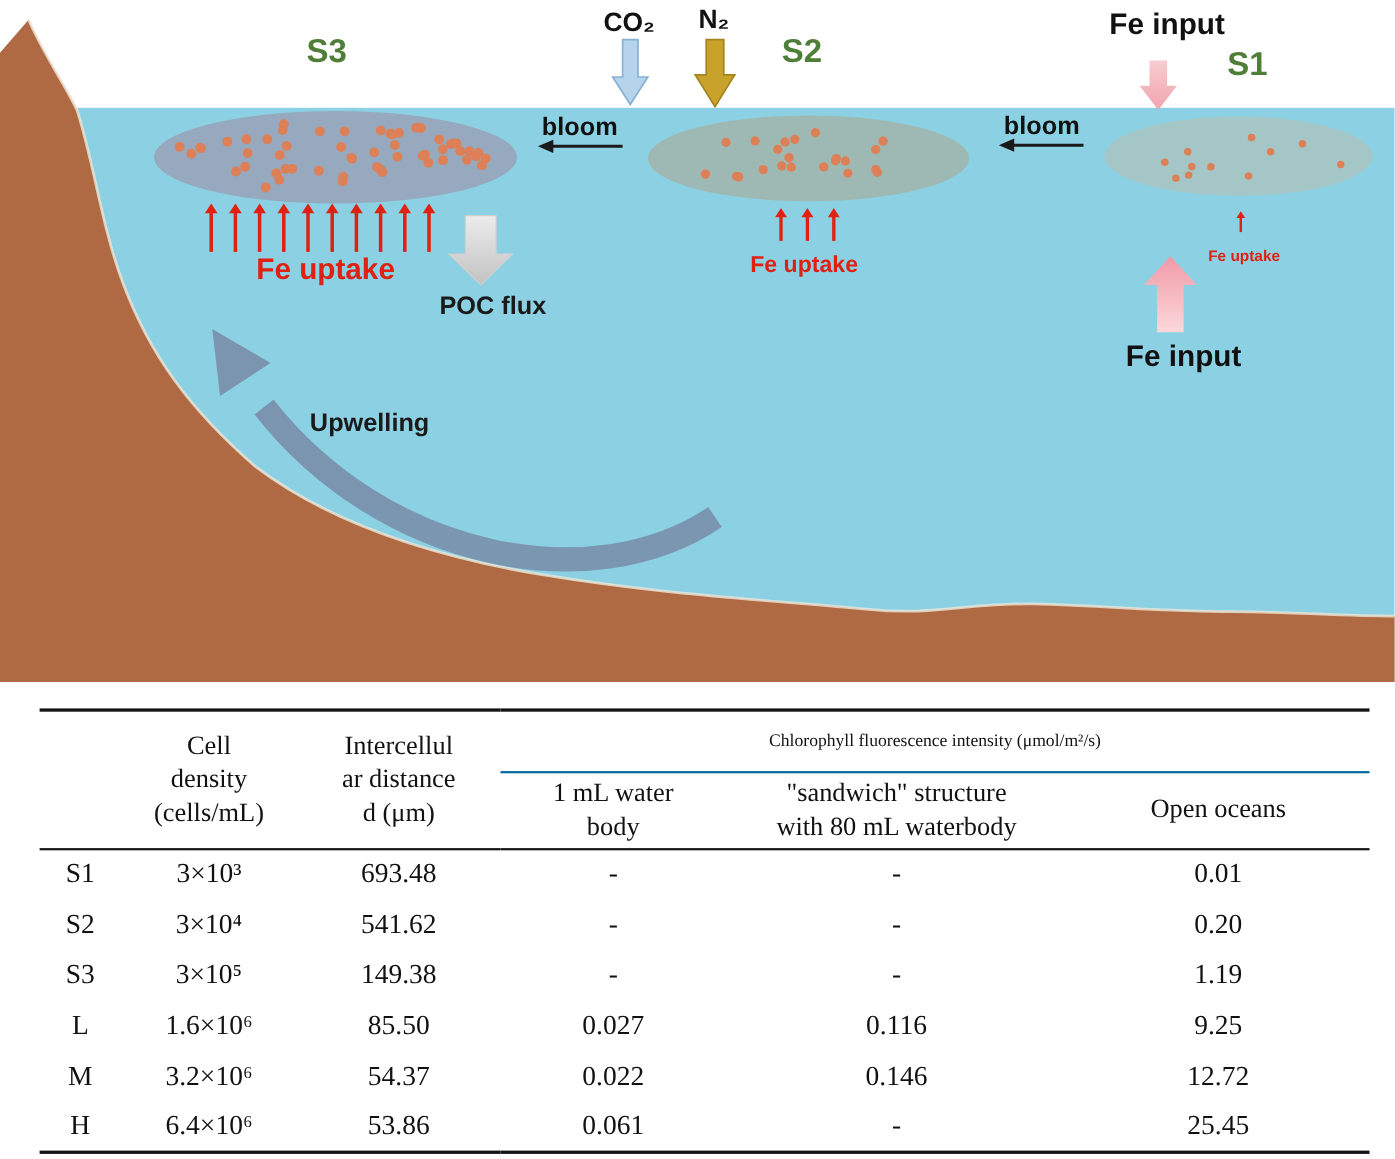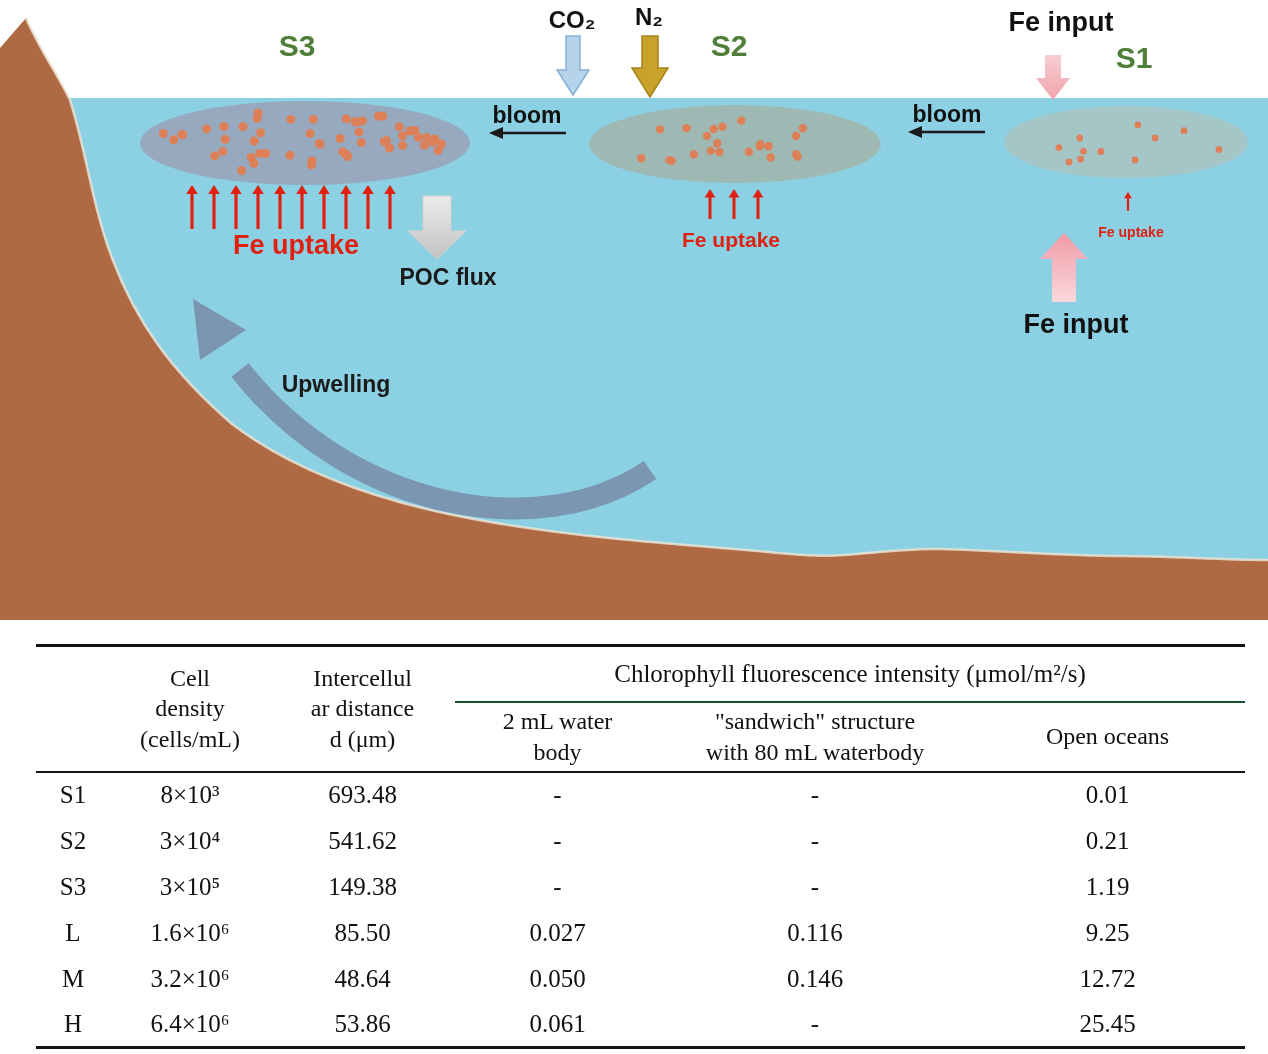--- a/index.html
+++ b/index.html
@@ -12,21 +12,21 @@
   .diagram svg { display:block; }
 
   .table-wrap { margin:16px 23px 0 36px; }
   table.results {
     width:100%; border-collapse:collapse; table-layout:fixed;
     font-family:"Liberation Serif", serif; color:#111;
     border-top:3px solid #141414; border-bottom:3px solid #141414;margin-top:24px;
   }
   table.results th { font-weight:normal; font-size:24px; text-align:center; vertical-align:middle; padding:2px 4px; }
   table.results th.wrap { white-space:pre-line; line-height:1.28; }
-  table.results th.group { font-size:25px; height:56px; border-bottom:2px solid #14532d; }
+  table.results th.group { font-size:16px; height:56px; border-bottom:2px solid #0369a1; }
   table.results thead th { border-bottom-width:2px; }
   table.results thead tr.subrow th, table.results thead th.span2 { border-bottom:2px solid #141414; }
   table.results thead th.sub { height:70px; }
   table.results td {
     font-size:25px; text-align:center; vertical-align:middle; height:46px; padding:0 4px;
   }
 </style>
 </head>
 <body>
 
@@ -258,65 +258,65 @@
         <th rowspan="2" class="span2"></th>
         <th rowspan="2" class="wrap span2">Cell
 density
 (cells/mL)</th>
         <th rowspan="2" class="wrap span2">Intercellul
 ar distance
 d (μm)</th>
         <th colspan="3" class="group">Chlorophyll fluorescence intensity (μmol/m²/s)</th>
       </tr>
       <tr class="subrow">
-        <th class="wrap sub">2 mL water
+        <th class="wrap sub">1 mL water
 body</th>
         <th class="wrap sub">"sandwich" structure
 with 80 mL waterbody</th>
         <th class="sub">Open oceans</th>
       </tr>
     </thead>
     <tbody>
       <tr>
         <td>S1</td>
-        <td>8×10³</td>
+        <td>3×10³</td>
         <td>693.48</td>
         <td>-</td>
         <td>-</td>
         <td>0.01</td>
       </tr>
       <tr>
         <td>S2</td>
         <td>3×10⁴</td>
         <td>541.62</td>
         <td>-</td>
         <td>-</td>
-        <td>0.21</td>
+        <td>0.20</td>
       </tr>
       <tr>
         <td>S3</td>
         <td>3×10⁵</td>
         <td>149.38</td>
         <td>-</td>
         <td>-</td>
         <td>1.19</td>
       </tr>
       <tr>
         <td>L</td>
         <td>1.6×10⁶</td>
         <td>85.50</td>
         <td>0.027</td>
         <td>0.116</td>
         <td>9.25</td>
       </tr>
       <tr>
         <td>M</td>
         <td>3.2×10⁶</td>
-        <td>48.64</td>
-        <td>0.050</td>
+        <td>54.37</td>
+        <td>0.022</td>
         <td>0.146</td>
         <td>12.72</td>
       </tr>
       <tr>
         <td>H</td>
         <td>6.4×10⁶</td>
         <td>53.86</td>
         <td>0.061</td>
         <td>-</td>
         <td>25.45</td>

